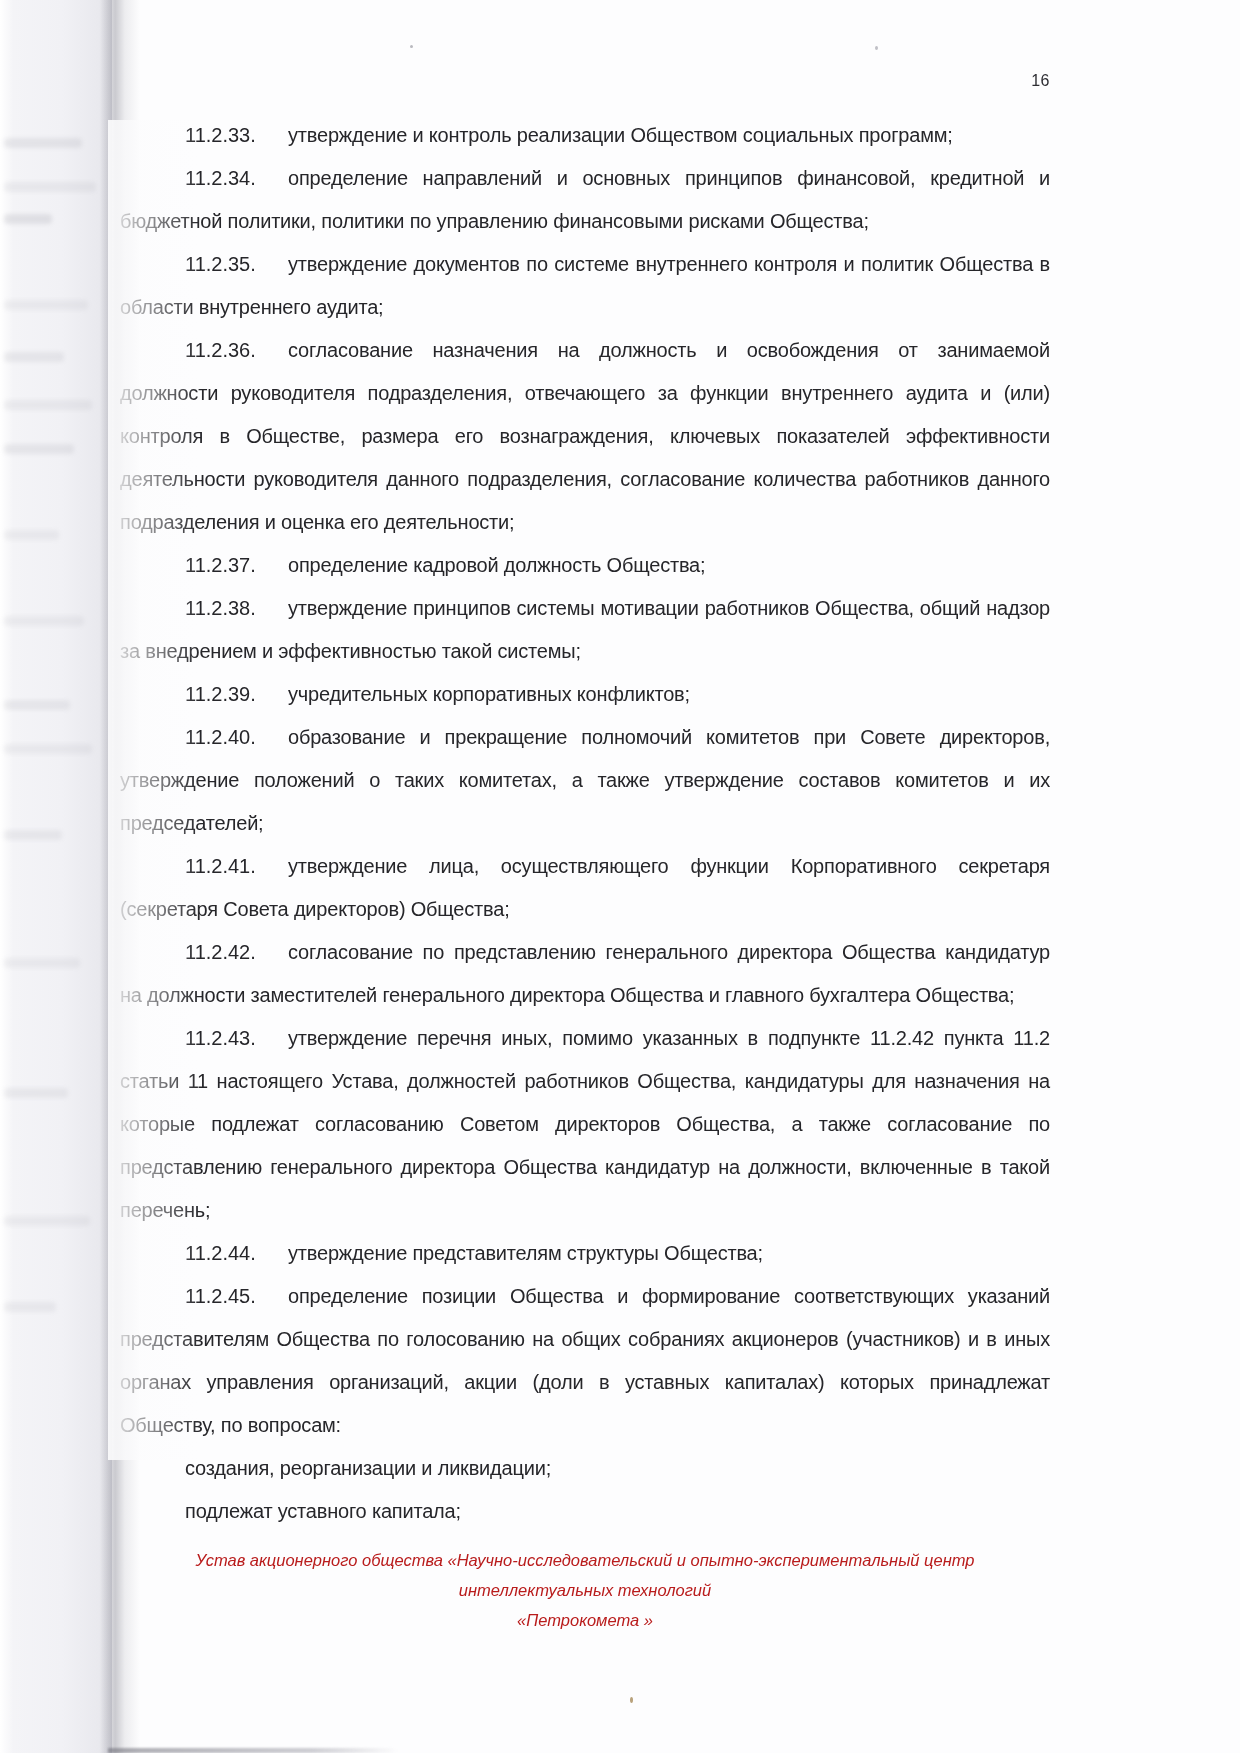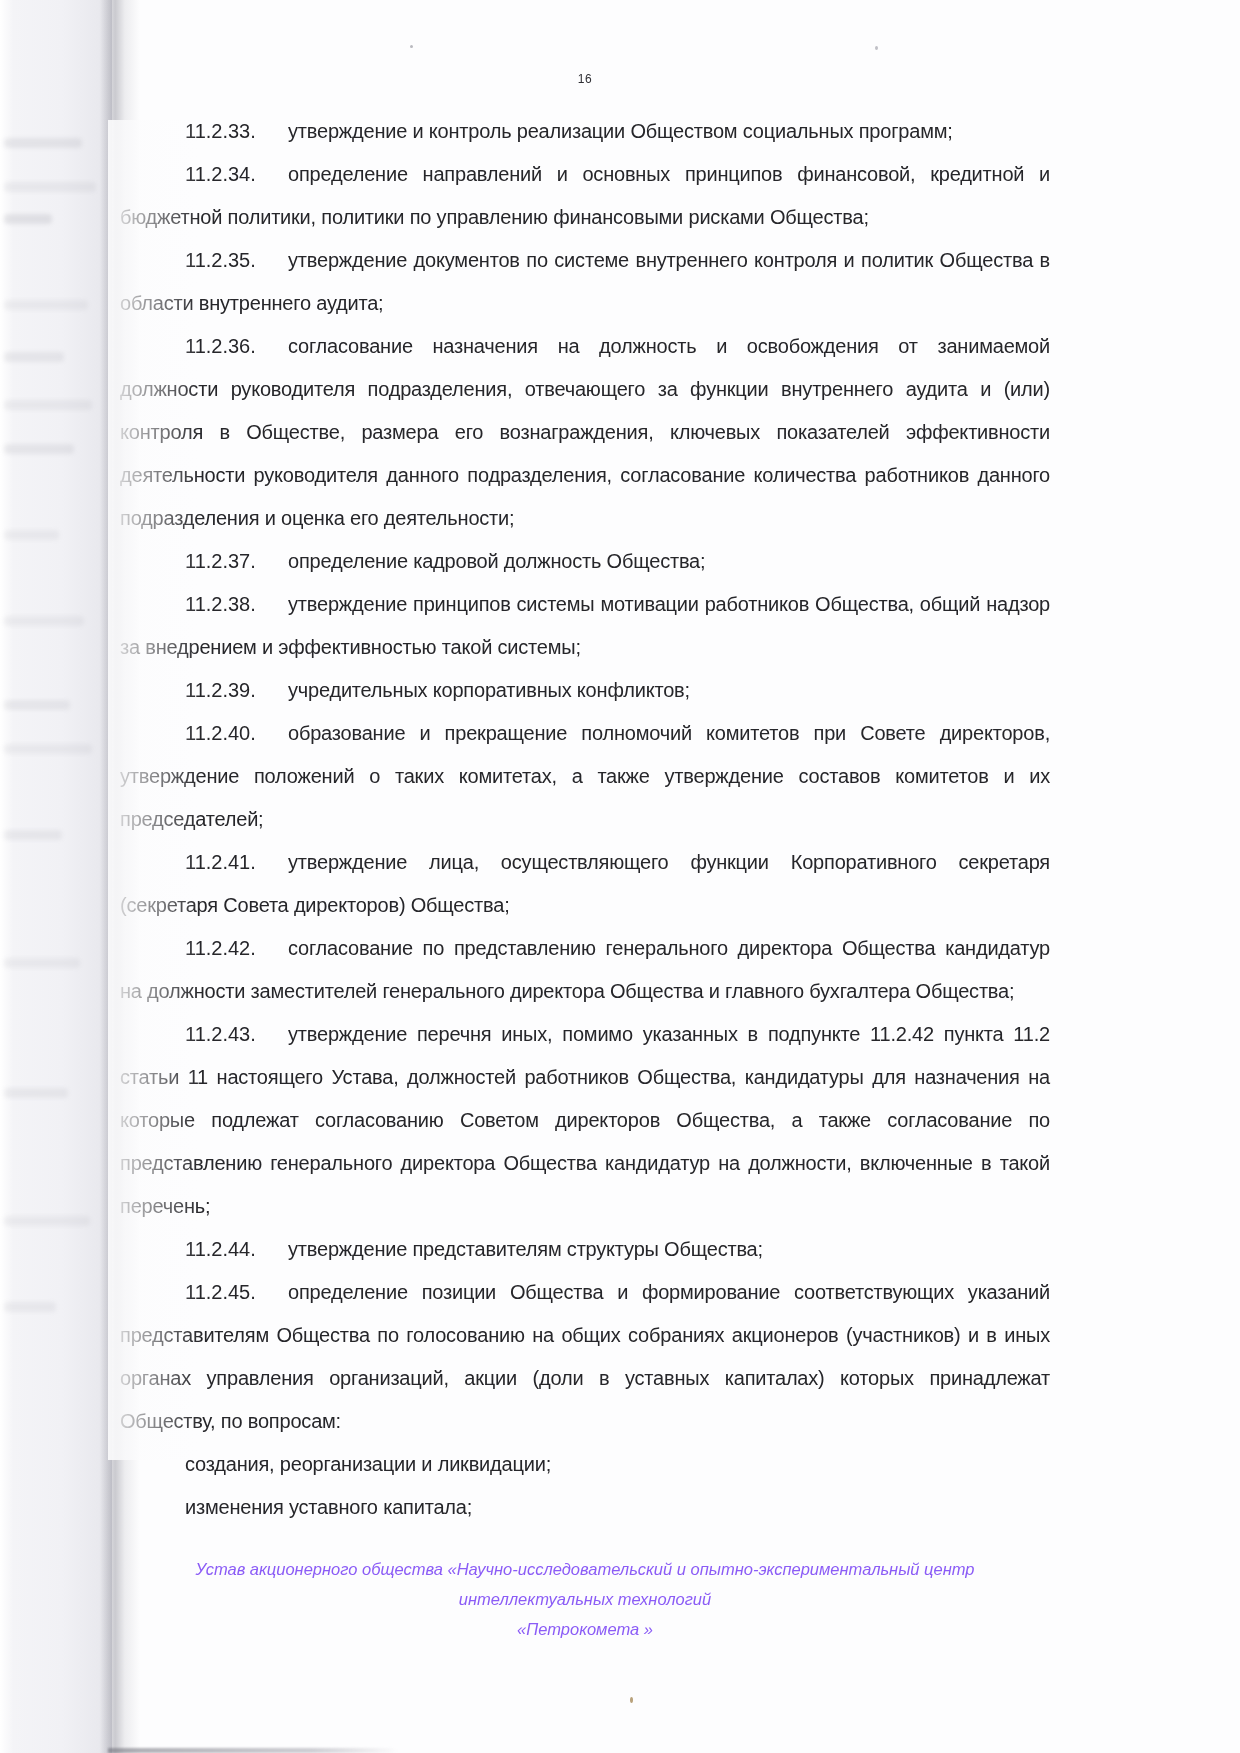--- a/index.html
+++ b/index.html
@@ -41,34 +41,34 @@
   }
   
   .fade-left{
     position:absolute;left:108px;top:120px;width:92px;height:1340px;z-index:5;pointer-events:none;
     background:linear-gradient(90deg,rgba(252,252,253,.92) 0%,rgba(252,252,253,.55) 40%,rgba(252,252,253,0) 100%);
   }
   .doc{
     position:absolute;left:120px;top:0;width:930px;color:#26262a;
   }
   .page-num{
-    margin:72px 0 24px 0;text-align:center;
-    font-size:12px;letter-spacing:.5px;color:#2e2e33;
+    margin:72px 0 24px 0;text-align:right;
+    font-size:16px;letter-spacing:.5px;color:#2e2e33;
   }
   .doc p{
     margin:0;font-size:20px;line-height:43px;letter-spacing:-0.2px;
     text-align:justify;text-indent:65px;color:#26262a;
   }
   .doc p .num{
     display:inline-block;width:103px;text-indent:0;letter-spacing:0;
   }
   .doc p.cont-next{text-align-last:justify;}
   .footer{
-    margin-top:25px;text-align:center;font-style:italic;
-    font-size:16.5px;line-height:30px;color:#8b5cf6;letter-spacing:0;
+    margin-top:12px;text-align:center;font-style:italic;
+    font-size:16.5px;line-height:30px;color:#b91c1c;letter-spacing:0;
   }
   .speck{position:absolute;border-radius:50%;}
   .s1{left:410px;top:45px;width:3px;height:3px;background:#b9b9bf;}
   .s2{left:875px;top:46px;width:3px;height:4px;background:#c0c0c6;}
   .s3{left:630px;top:1697px;width:3px;height:6px;background:#b9a27c;}
   .bottom-line{
     position:absolute;left:108px;bottom:0;width:290px;height:5px;
     background:linear-gradient(90deg,#6a6a74,#a9a9b2 70%,rgba(169,169,178,0));
     opacity:.55;filter:blur(1px);
   }
@@ -107,21 +107,21 @@
     <p class="clause"><span class="num">11.2.37.</span><span class="txt">определение кадровой должность Общества;</span></p>
     <p class="clause"><span class="num">11.2.38.</span><span class="txt">утверждение принципов системы мотивации работников Общества, общий надзор за внедрением и эффективностью такой системы;</span></p>
     <p class="clause"><span class="num">11.2.39.</span><span class="txt">учредительных корпоративных конфликтов;</span></p>
     <p class="clause"><span class="num">11.2.40.</span><span class="txt">образование и прекращение полномочий комитетов при Совете директоров, утверждение положений о таких комитетах, а также утверждение составов комитетов и их председателей;</span></p>
     <p class="clause"><span class="num">11.2.41.</span><span class="txt">утверждение лица, осуществляющего функции Корпоративного секретаря (секретаря Совета директоров) Общества;</span></p>
     <p class="clause"><span class="num">11.2.42.</span><span class="txt">согласование по представлению генерального директора Общества кандидатур на должности заместителей генерального директора Общества и главного бухгалтера Общества;</span></p>
     <p class="clause"><span class="num">11.2.43.</span><span class="txt">утверждение перечня иных, помимо указанных в подпункте 11.2.42 пункта 11.2 статьи 11 настоящего Устава, должностей работников Общества, кандидатуры для назначения на которые подлежат согласованию Советом директоров Общества, а также согласование по представлению генерального директора Общества кандидатур на должности, включенные в такой перечень;</span></p>
     <p class="clause"><span class="num">11.2.44.</span><span class="txt">утверждение представителям структуры Общества;</span></p>
     <p class="clause"><span class="num">11.2.45.</span><span class="txt">определение позиции Общества и формирование соответствующих указаний представителям Общества по голосованию на общих собраниях акционеров (участников) и в иных органах управления организаций, акции (доли в уставных капиталах) которых принадлежат Обществу, по вопросам:</span></p>
     <p class="clause sub"><span class="txt">создания, реорганизации и ликвидации;</span></p>
-    <p class="clause sub"><span class="txt">изменения уставного капитала;</span></p>
+    <p class="clause sub"><span class="txt">подлежат уставного капитала;</span></p>
 
     <div class="footer">
       <div>Устав акционерного общества «Научно-исследовательский и опытно-экспериментальный центр интеллектуальных технологий</div>
       <div>«Петрокомета »</div>
     </div>
   </div>
 
   <div class="fade-left"></div>
   <span class="speck s1"></span>
   <span class="speck s2"></span>

